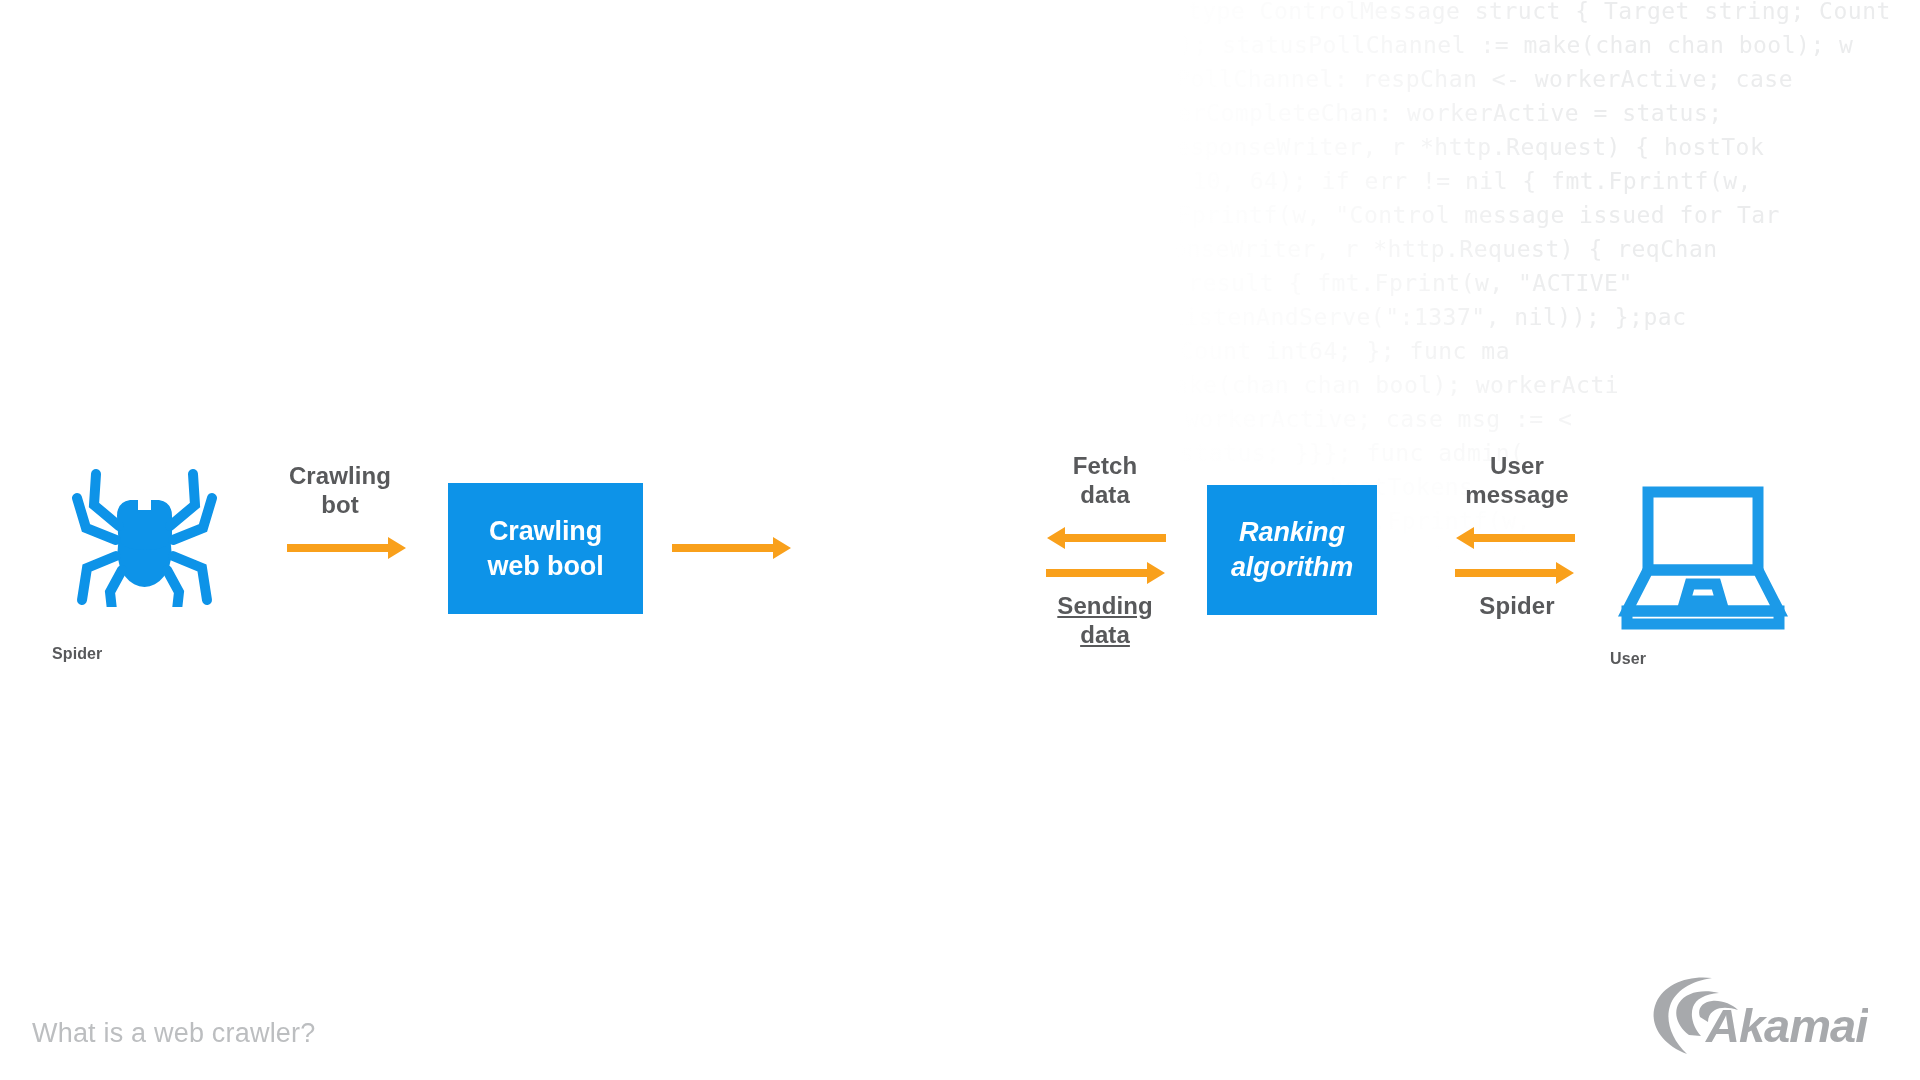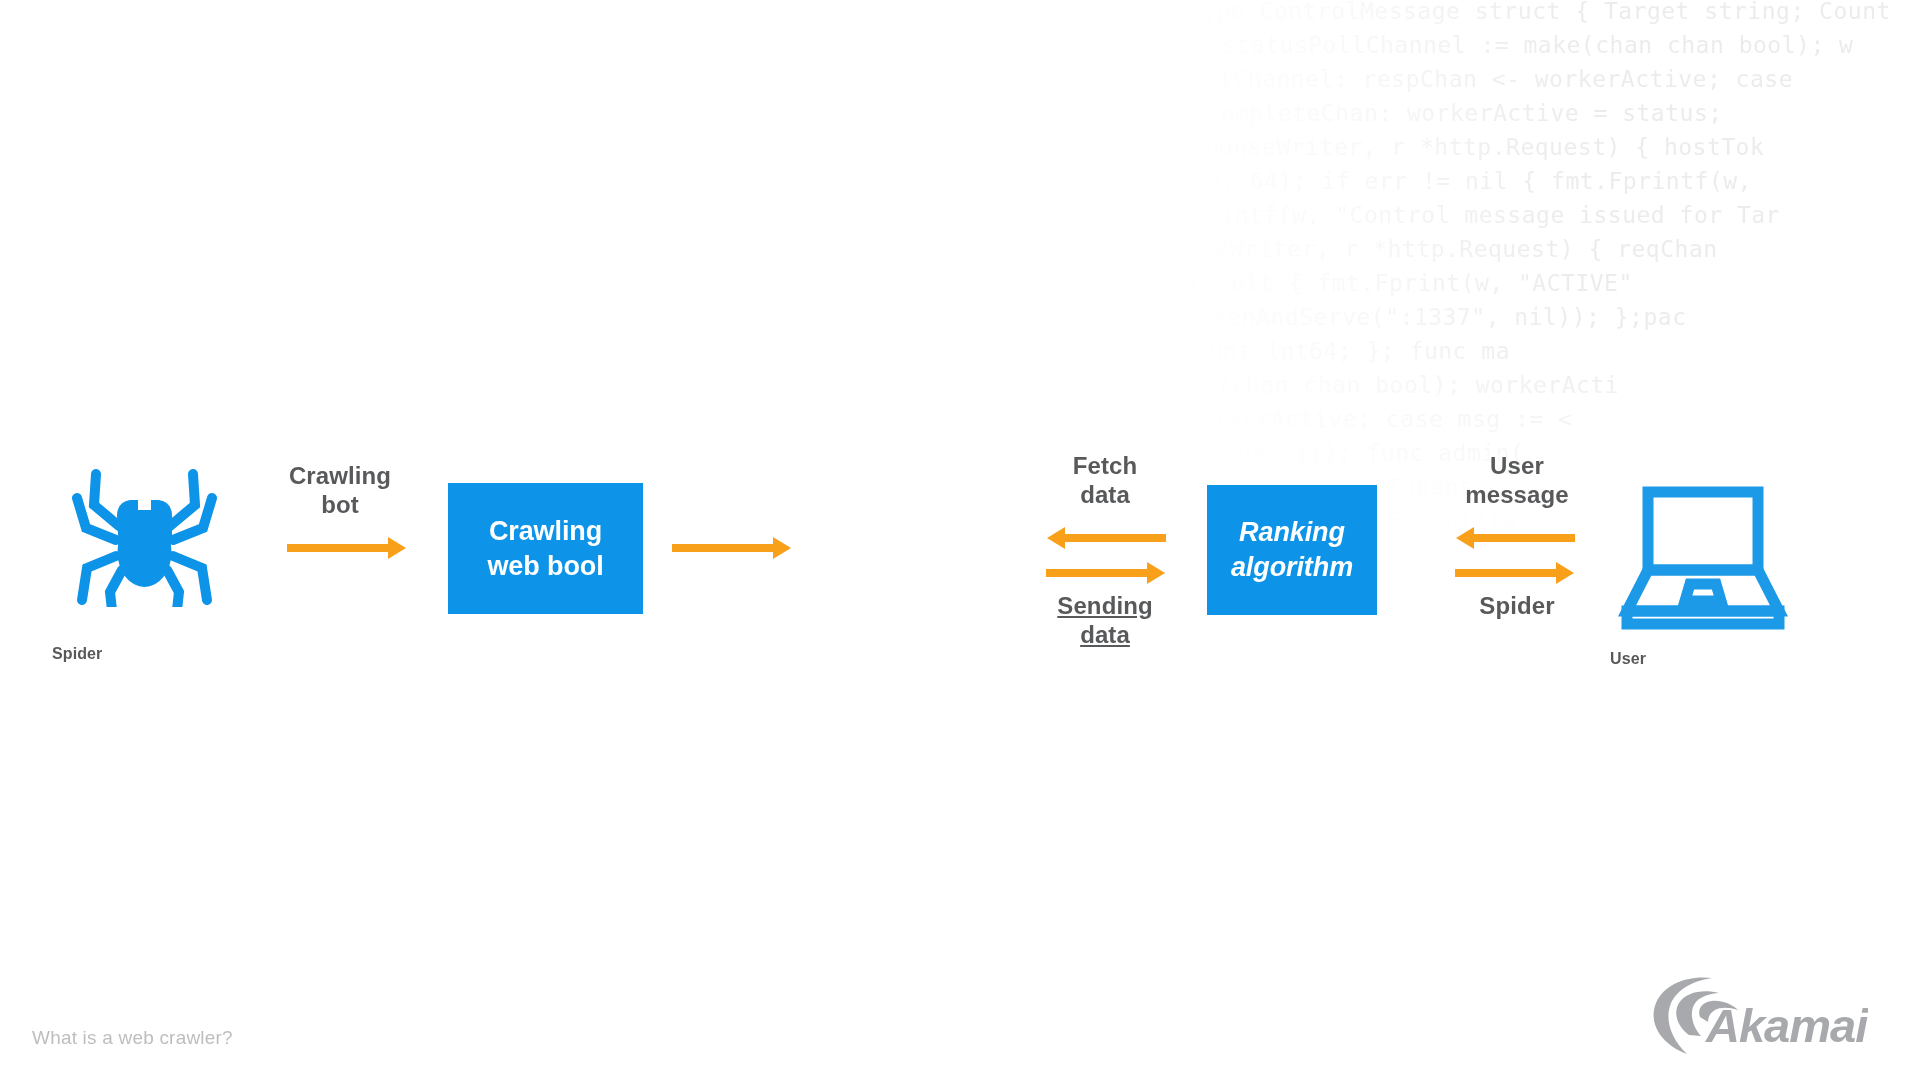--- a/index.html
+++ b/index.html
@@ -111,21 +111,21 @@
 
   .arrow {
     position: absolute;
   }
 
   
   #footer-title {
     position: absolute;
     left: 32px;
     bottom: 31px;
-    font-size: 19px;
+    font-size: 27px;
     color: #bcbec0;
     letter-spacing: 0.2px;
     z-index: 3;
   }
   #akamai-logo {
     position: absolute;
     right: 52px;
     bottom: 22px;
     width: 222px;
     height: 86px;

